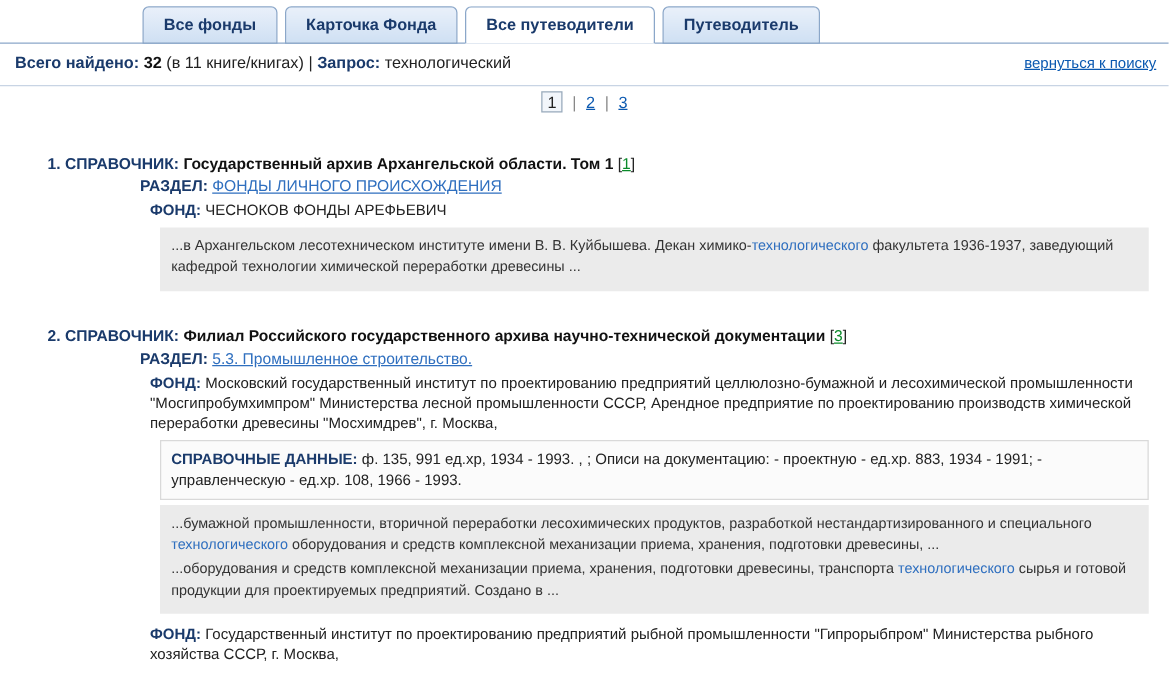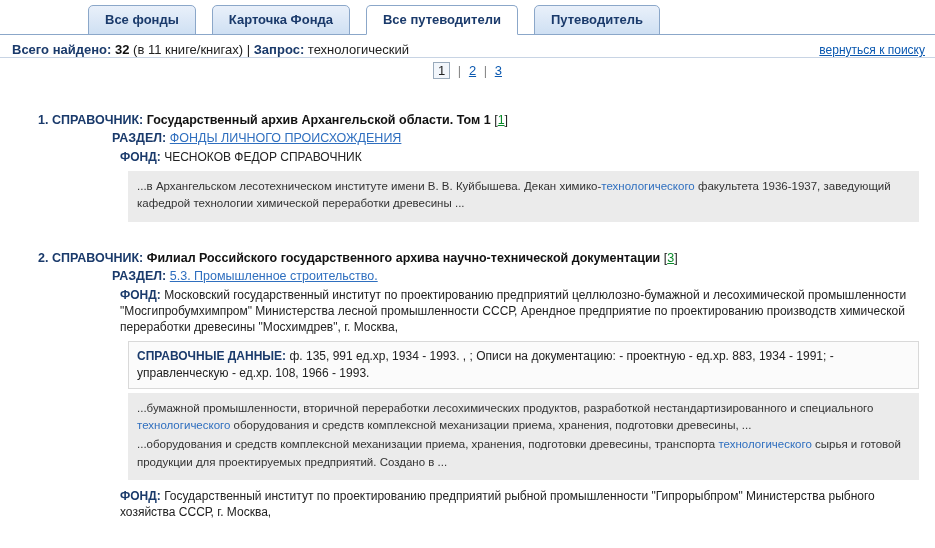--- a/index.html
+++ b/index.html
@@ -19,22 +19,22 @@
   
   .tabs-bar {
     position: relative;
     height: 34px;
     border-bottom: 1px solid #8ba7c9;
     background: #ffffff;
   }
   .tabs {
     display: flex;
     align-items: flex-end;
-    gap: 16px;
-    padding-left: 88px;
+    gap: 6px;
+    padding-left: 114px;
     height: 34px;
     box-sizing: border-box;
   }
   .tab {
     position: relative;
     top: 1px;
     padding: 6px 16px 7px 16px;
     font-size: 13px;
     font-weight: bold;
     color: #1a3a6b;
@@ -49,21 +49,21 @@
     background: #ffffff;
     border-bottom: 1px solid #ffffff;
     color: #1a3a6b;
   }
 
   
   .summary-row {
     display: flex;
     justify-content: space-between;
     align-items: baseline;
-    padding: 7px 10px 0 12px;
+    padding: 7px 10px 11px 12px;
     border-bottom: 1px solid #c8d4e4;
     font-size: 13px;
   }
   .summary-left { color: #1a3a6b; }
   .summary-left .lbl { font-weight: bold; color: #1a3a6b; }
   .summary-left .num { font-weight: bold; color: #111; }
   .summary-left .plain { color: #222; font-weight: normal; }
   .summary-left .query-text { color: #222; font-weight: normal; }
   .back-link {
     color: #0a58b0;
@@ -197,21 +197,21 @@
       <span class="count"><span>[</span><a>1</a><span>]</span></span>
     </div>
 
     <div class="razdel">
       <span class="kw">РАЗДЕЛ:</span>
       <span class="val">ФОНДЫ ЛИЧНОГО ПРОИСХОЖДЕНИЯ</span>
     </div>
 
     <div class="fond">
       <span class="kw">ФОНД:</span>
-      <span class="val">ЧЕСНОКОВ ФЕДОР СПРАВОЧНИК</span>
+      <span class="val">ЧЕСНОКОВ ФОНДЫ АРЕФЬЕВИЧ</span>
     </div>
 
 
     <div class="snippet">
       <p>
         <span>...в Архангельском лесотехническом институте имени В. В. Куйбышева. Декан химико-</span><span class="hl">технологического</span><span> факультета 1936-1937, заведующий кафедрой технологии химической переработки древесины ...</span>
       </p>
     </div>
   </div>
 

